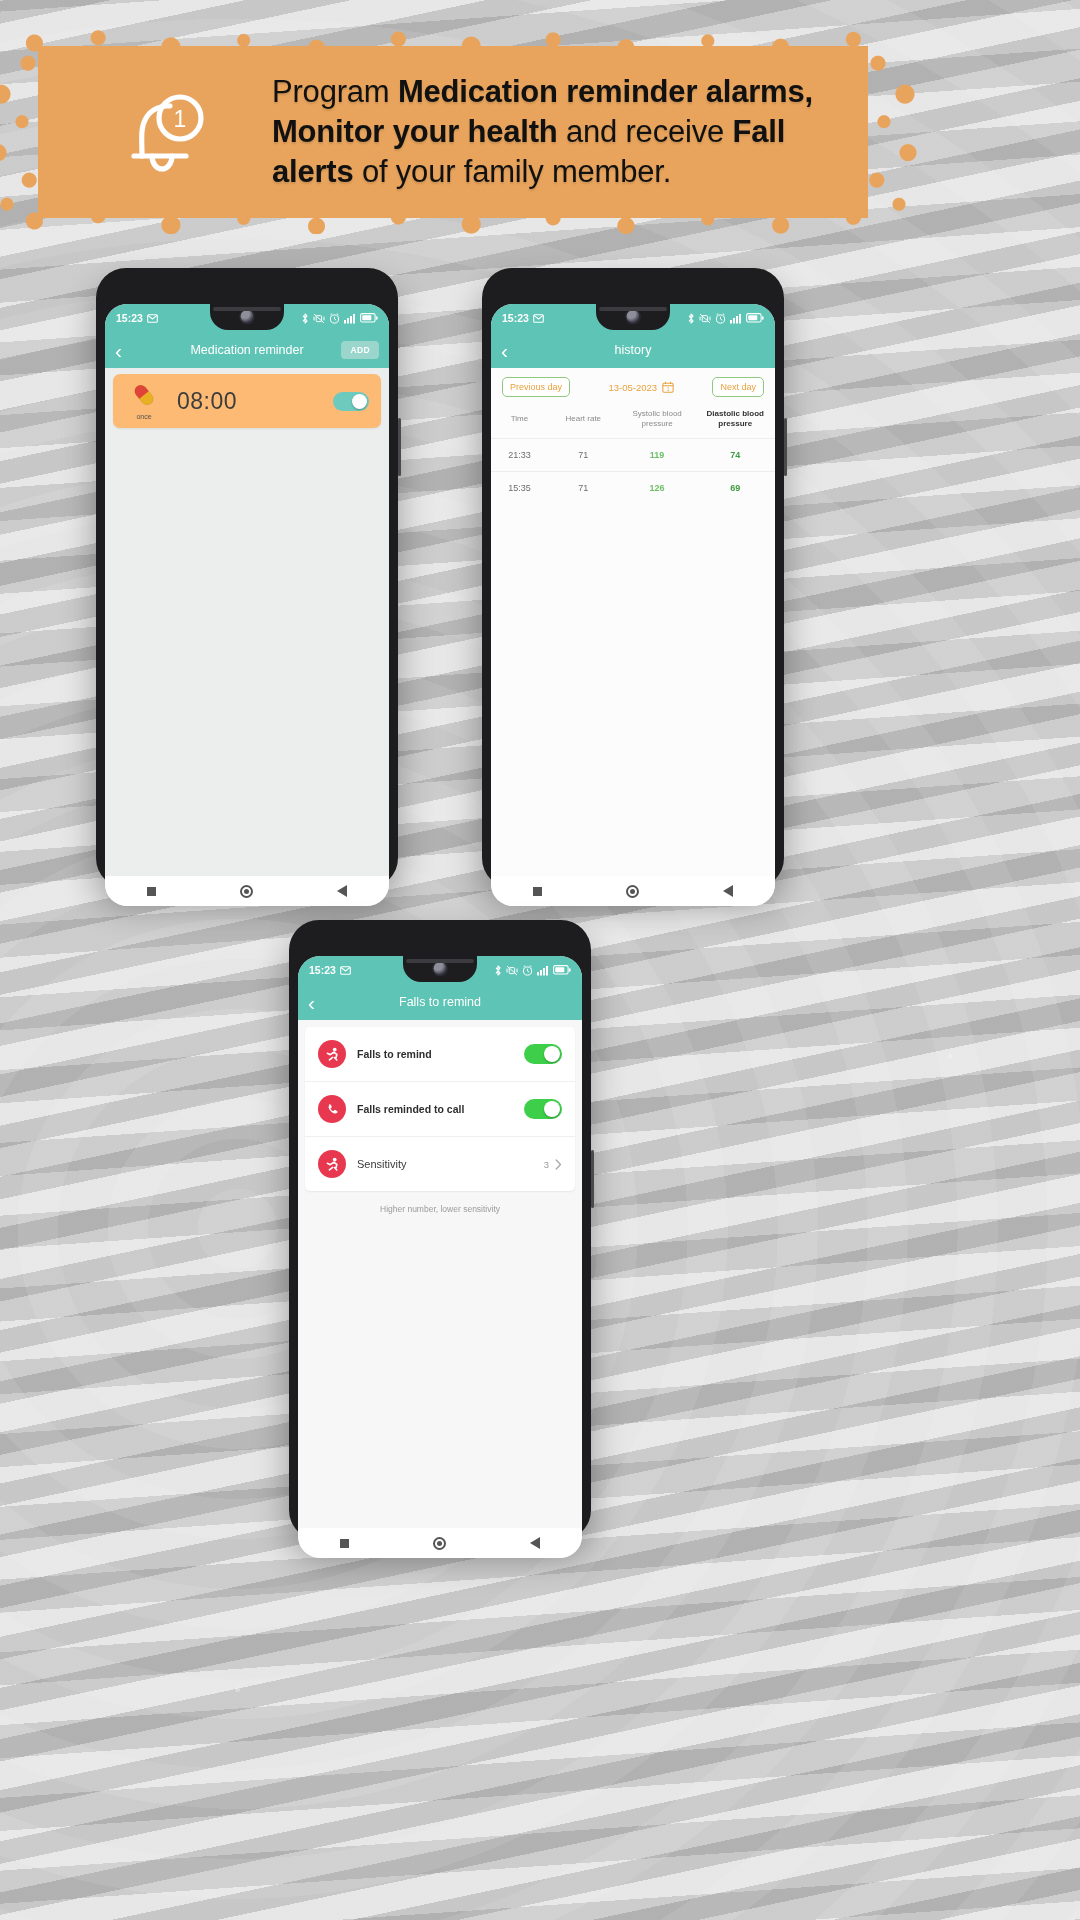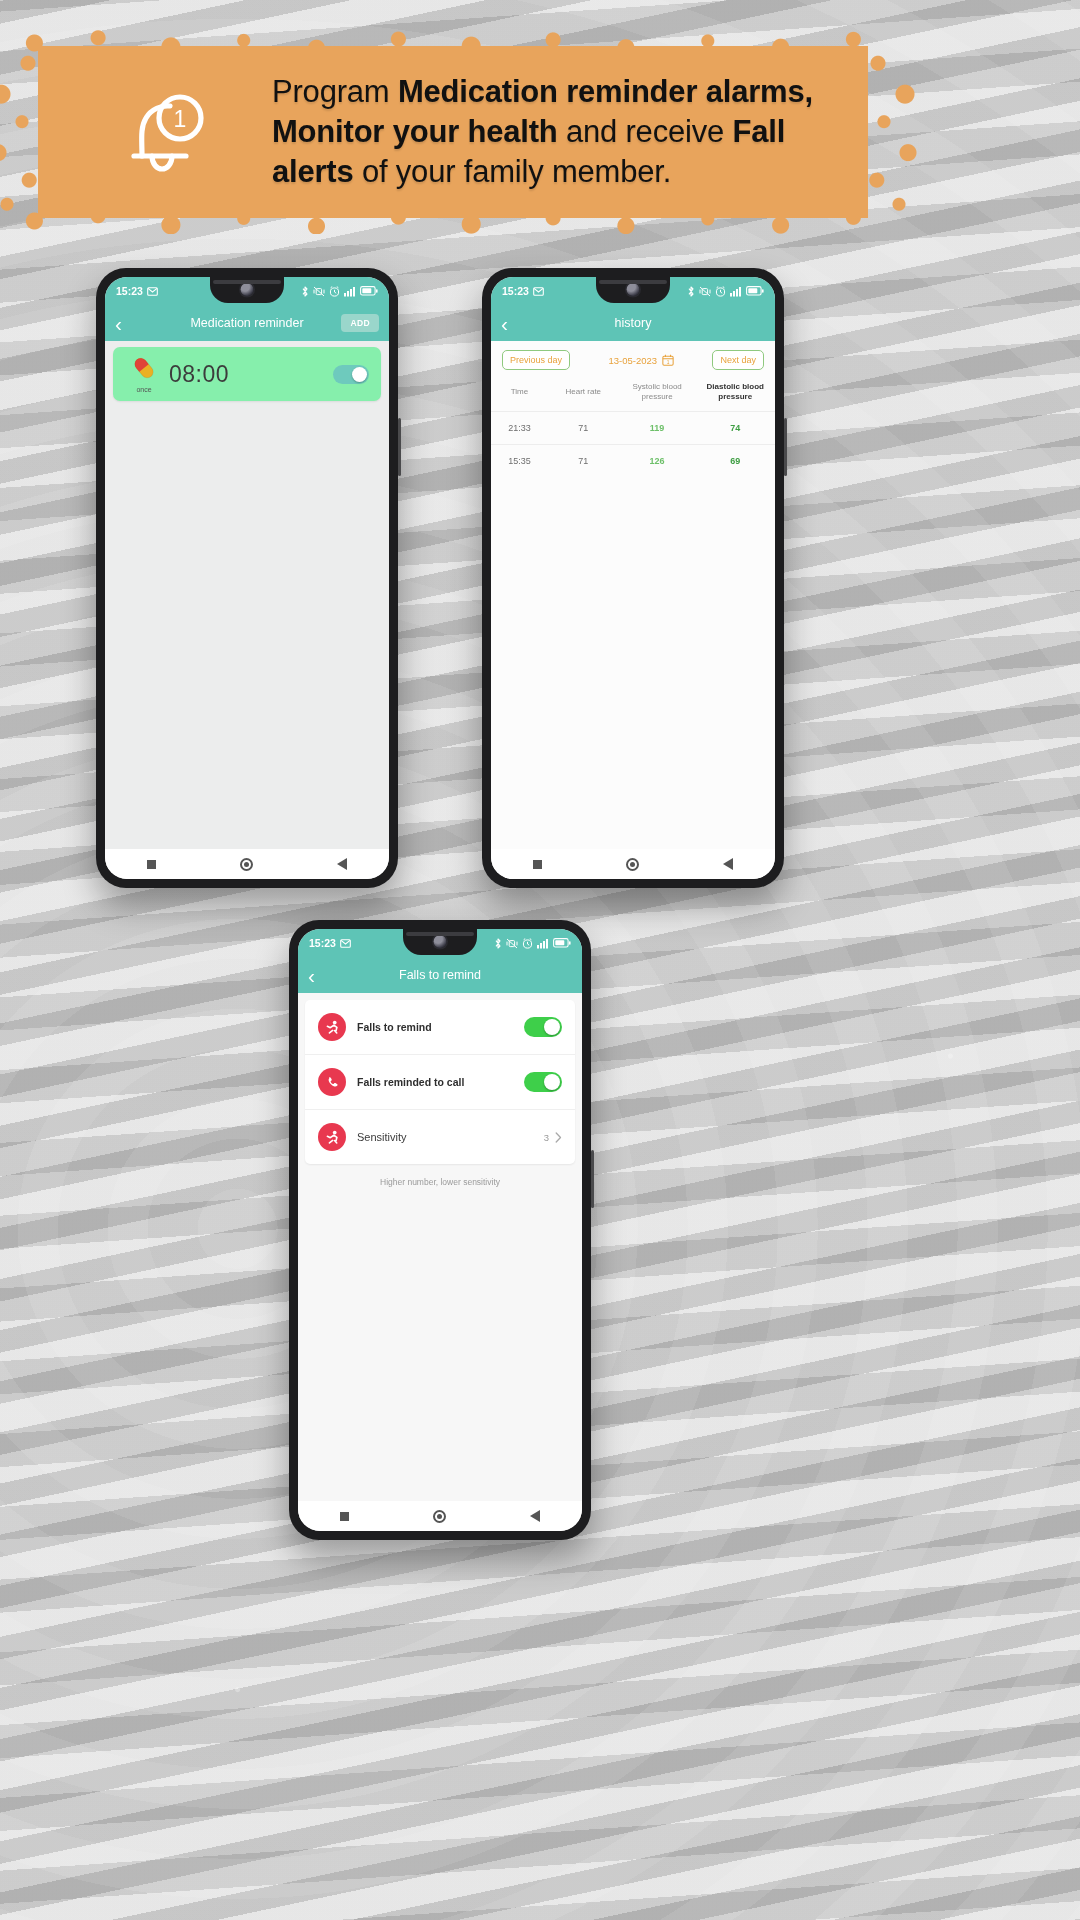--- a/index.html
+++ b/index.html
@@ -97,21 +97,21 @@
   
   .phone {
     position:absolute;
     background:#1d1d1f;
     border-radius:30px;
     padding:9px 9px 9px 9px;
     box-shadow:0 18px 34px rgba(0,0,0,.33);
   }
   .phone .screen {
     position:relative; width:100%; height:100%;
-    background:#f4f4f4; border-radius:22px; overflow:hidden;
+    background:#f4f4f4; border-radius:22px; overflow:hidden;margin-top:27px;
   }
   .side-btn{ position:absolute; right:-3px; width:3px; background:#4a4a4c; border-radius:2px; }
 
   #phone-1 { left:96px;  top:268px; width:302px; height:620px; }
   #phone-2 { left:482px; top:268px; width:302px; height:620px; }
   #phone-3 { left:289px; top:920px; width:302px; height:620px; }
 
   
   .notch {
     position:absolute; left:50%; transform:translateX(-50%); top:0;
@@ -153,23 +153,24 @@
   }
   .add-btn {
     margin-left:auto; z-index:3;
     background:#9ad6cb; color:#fff; font-size:8.5px; font-weight:bold;
     border-radius:4px; padding:4px 9px; letter-spacing:.4px;
   }
 
   
   .med-body { background:#eceded; height:calc(100% - 28px - 36px - 30px); padding:6px 0 0; }
   .med-card {
-    background:#86efac; border-radius:7px; margin:0 8px 9px;
+    background:#fdba74; border-radius:7px; margin:0 8px 9px;
     height:54px; display:flex; align-items:center; padding:0 12px;
     box-shadow:0 1px 2px rgba(0,0,0,.08);
+    gap:8px;
   }
   .pill-wrap { width:38px; text-align:center; }
   .pill-label { font-size:7px; color:#555; margin-top:1px; }
   .med-time { font-size:23px; color:#3c3c3c; margin-left:6px; letter-spacing:.5px; }
   .sw {
     margin-left:auto; width:36px; height:19px; border-radius:11px;
     background:#6ecabd; position:relative;
   }
   .sw:after {
     content:""; position:absolute; right:2px; top:2px;

